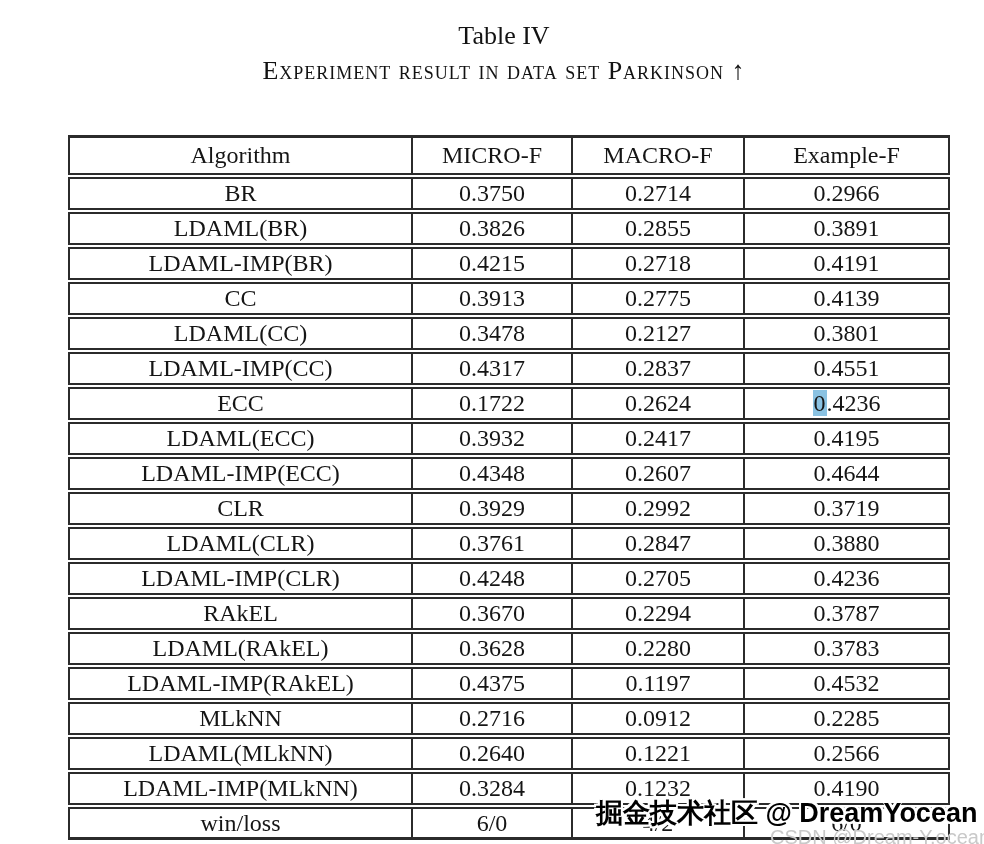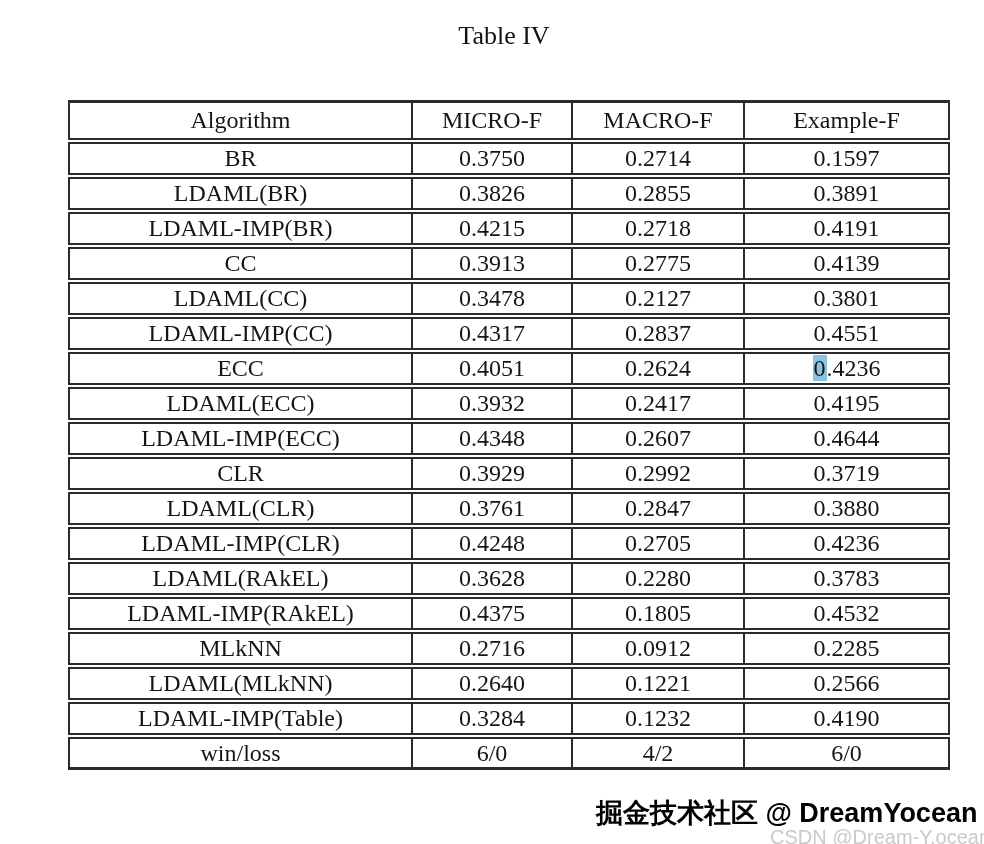--- a/index.html
+++ b/index.html
@@ -75,20 +75,21 @@
     pointer-events: none;
   }
 </style>
 </head>
 <body>
 
 <div class="page">
 
   <div class="caption">
     <div class="caption-title">Table IV</div>
+    <div class="caption-subtitle">Experiment result in data set Parkinson ↑</div>
   </div>
 
   <table class="results">
     <colgroup>
       <col style="width:345px">
       <col style="width:160px">
       <col style="width:172px">
       <col style="width:205px">
     </colgroup>
     <thead>
@@ -97,21 +98,21 @@
           <th>MICRO-F</th>
           <th>MACRO-F</th>
           <th>Example-F</th>
         </tr>
     </thead>
     <tbody>
         <tr>
           <td>BR</td>
           <td>0.3750</td>
           <td>0.2714</td>
-          <td>0.1597</td>
+          <td>0.2966</td>
         </tr>
         <tr>
           <td>LDAML(BR)</td>
           <td>0.3826</td>
           <td>0.2855</td>
           <td>0.3891</td>
         </tr>
         <tr>
           <td>LDAML-IMP(BR)</td>
           <td>0.4215</td>
@@ -131,21 +132,21 @@
           <td>0.3801</td>
         </tr>
         <tr>
           <td>LDAML-IMP(CC)</td>
           <td>0.4317</td>
           <td>0.2837</td>
           <td>0.4551</td>
         </tr>
         <tr>
           <td>ECC</td>
-          <td>0.4051</td>
+          <td>0.1722</td>
           <td>0.2624</td>
           <td><span class="hl" style="background: rgb(138, 194, 226);">0</span>.4236</td>
         </tr>
         <tr>
           <td>LDAML(ECC)</td>
           <td>0.3932</td>
           <td>0.2417</td>
           <td>0.4195</td>
         </tr>
         <tr>
@@ -166,45 +167,51 @@
           <td>0.2847</td>
           <td>0.3880</td>
         </tr>
         <tr>
           <td>LDAML-IMP(CLR)</td>
           <td>0.4248</td>
           <td>0.2705</td>
           <td>0.4236</td>
         </tr>
         <tr>
+          <td>RAkEL</td>
+          <td>0.3670</td>
+          <td>0.2294</td>
+          <td>0.3787</td>
+        </tr>
+        <tr>
           <td>LDAML(RAkEL)</td>
           <td>0.3628</td>
           <td>0.2280</td>
           <td>0.3783</td>
         </tr>
         <tr>
           <td>LDAML-IMP(RAkEL)</td>
           <td class="bold">0.4375</td>
-          <td>0.1805</td>
+          <td>0.1197</td>
           <td>0.4532</td>
         </tr>
         <tr>
           <td>MLkNN</td>
           <td>0.2716</td>
           <td>0.0912</td>
           <td>0.2285</td>
         </tr>
         <tr>
           <td>LDAML(MLkNN)</td>
           <td>0.2640</td>
           <td>0.1221</td>
           <td>0.2566</td>
         </tr>
         <tr>
-          <td>LDAML-IMP(Table)</td>
+          <td>LDAML-IMP(MLkNN)</td>
           <td>0.3284</td>
           <td>0.1232</td>
           <td>0.4190</td>
         </tr>
         <tr>
           <td>win/loss</td>
           <td class="bold">6/0</td>
           <td class="bold">4/2</td>
           <td class="bold">6/0</td>
         </tr>

